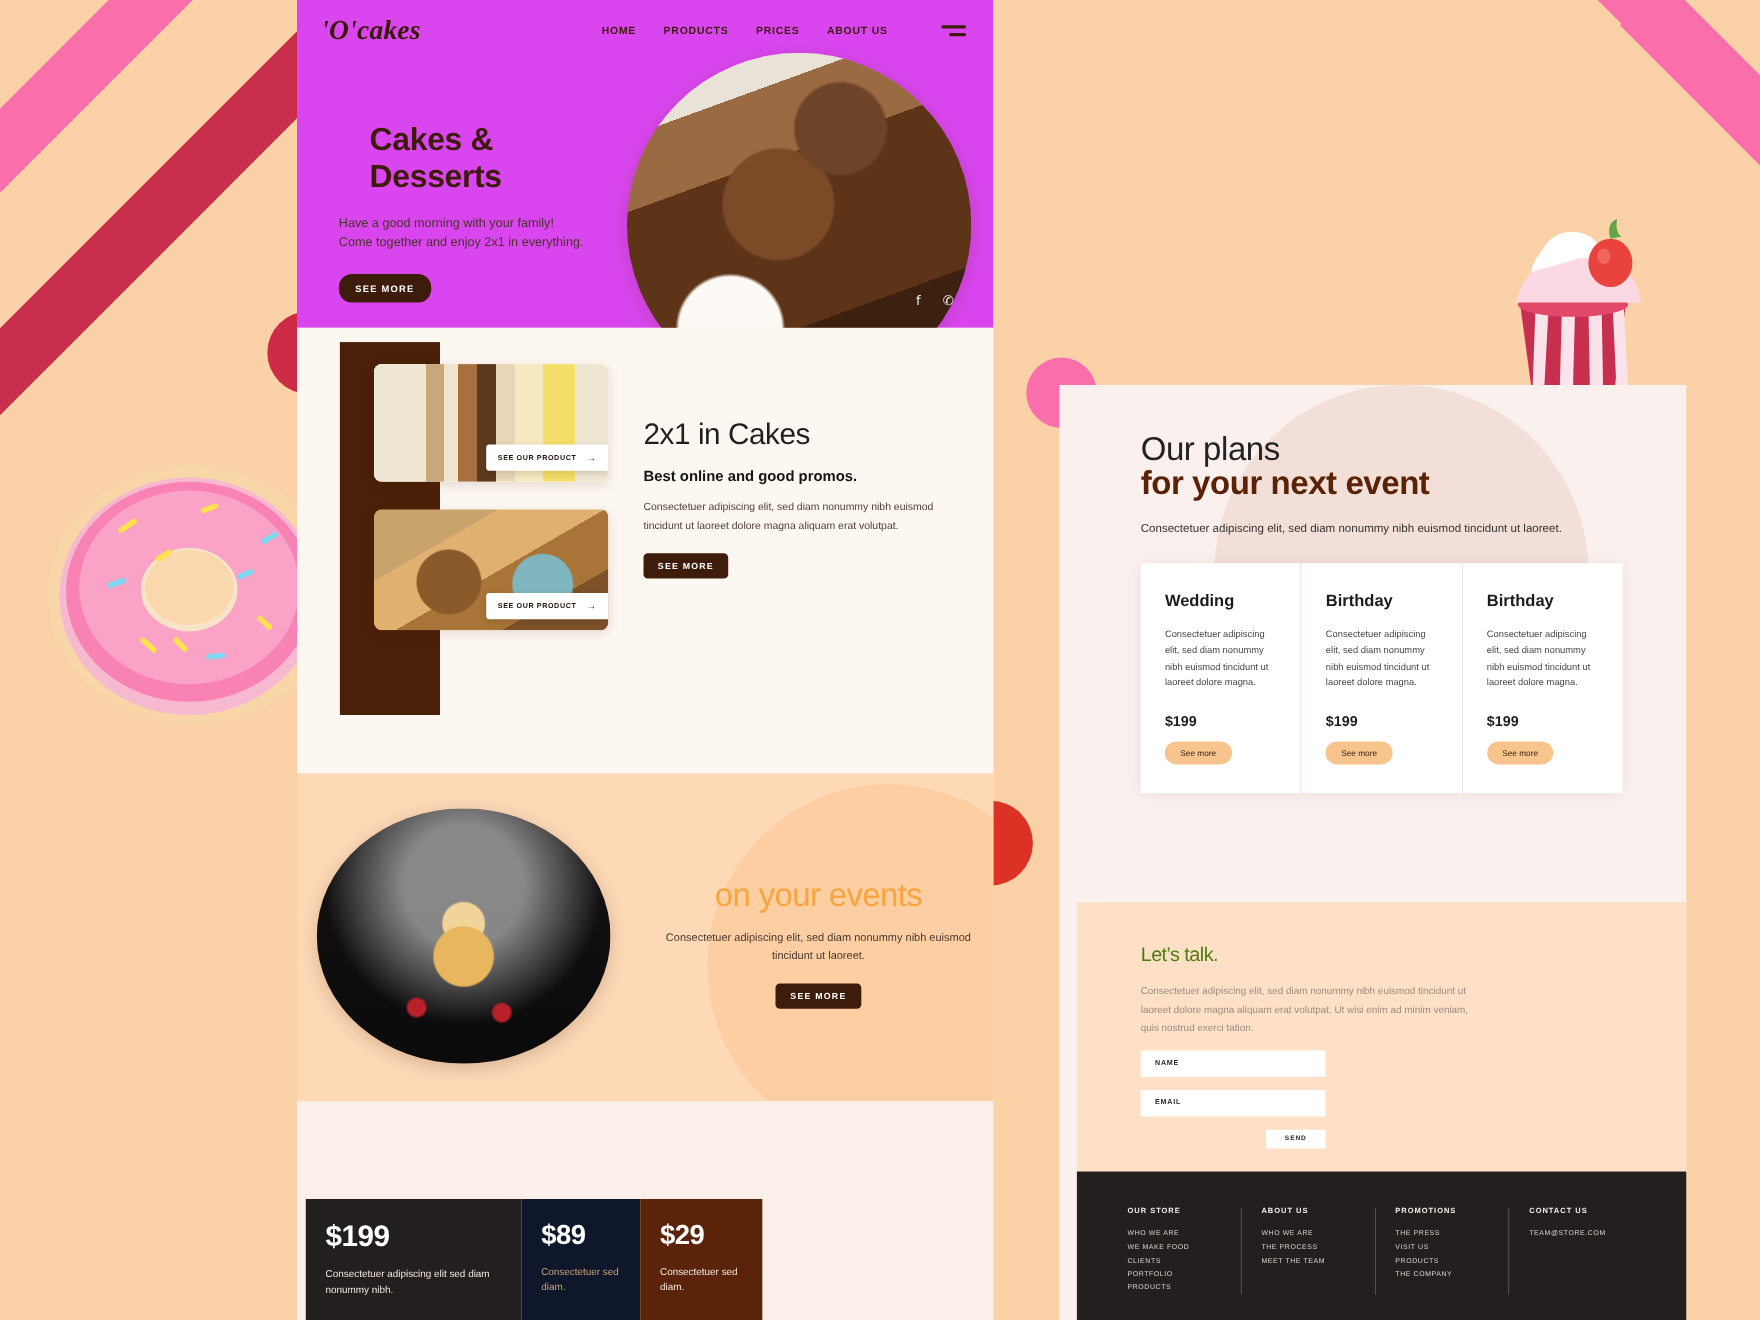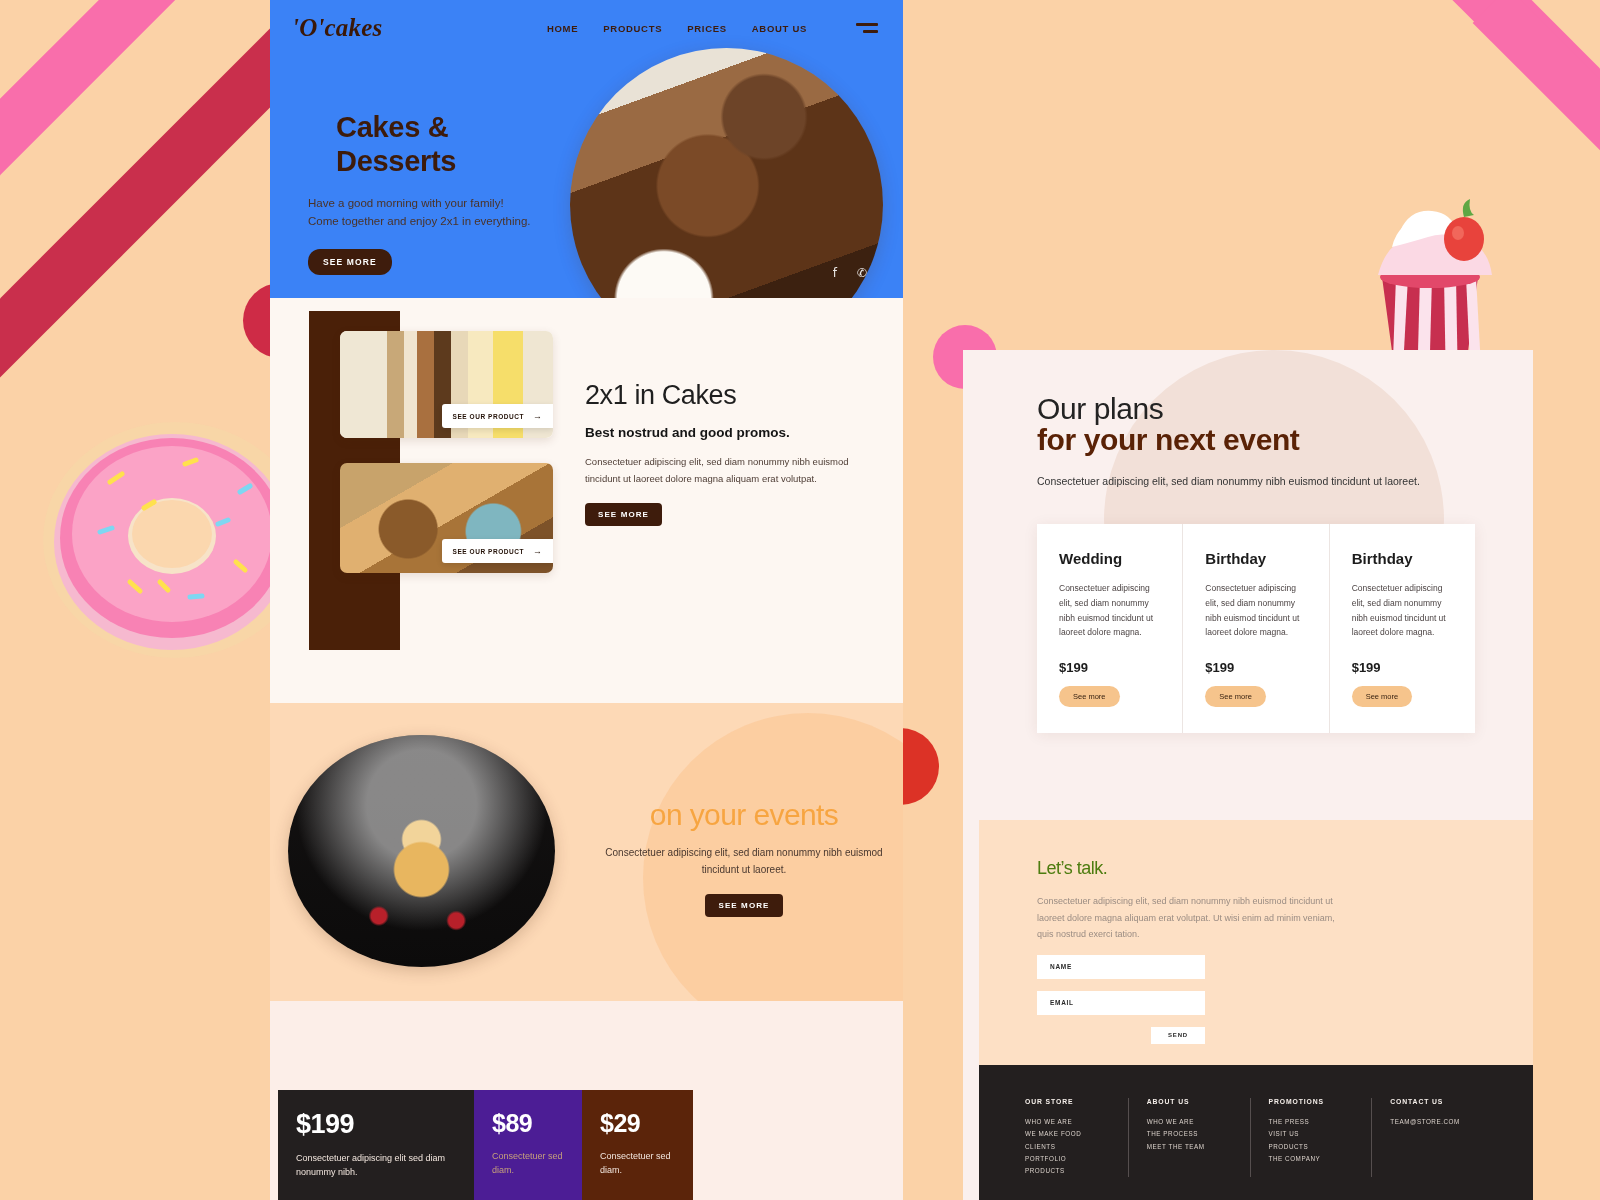--- a/index.html
+++ b/index.html
@@ -21,21 +21,21 @@
 
   .circle { position: absolute; border-radius: 50%; }
   .circ-red-left  { left: 243px;  top: 283px;  width: 75px;  height: 75px;  background: #CE2B46; }
   .circ-pink-mid  { left: 933px;  top: 325px;  width: 64px;  height: 64px;  background: #F96EAB; }
   .circ-red-mid   { left: 862px;  top: 728px;  width: 77px;  height: 77px;  background: #DC3226; }
 
   
   .page-left { position: absolute; left: 270px; top: 0; width: 633px; height: 1200px; background: #FCEEE8; }
 
   
-  .hero { position: relative; height: 298px; background: #3b82f6; }
+  .hero { position: relative; height: 298px; background: #d946ef; }
   .nav { position: relative; display: flex; align-items: center; height: 56px; padding: 0 25px 0 22px; }
   .logo { font-family: "Liberation Serif", serif; font-style: italic; font-weight: bold;
           font-size: 25px; color: #3A1808; letter-spacing: .2px; }
   .nav-links { margin-left: auto; display: flex; gap: 25px; align-items: center; justify-content: space-between; }
   .nav-link { font-size: 9.5px; font-weight: bold; letter-spacing: .7px; color: #3E1C0C; text-decoration: none; }
   .burger { margin-left: 24px; width: 22px; display: flex; flex-direction: column; gap: 4px; cursor: pointer; }
   .burger span { display: block; height: 3px; background: #3E1C0C; border-radius: 1px; }
   .burger span:nth-child(2) { width: 70%; margin-left: 30%; }
 
   .hero-photo { position: absolute; right: 20px; top: 48px; width: 313px; height: 313px; border-radius: 50%;
@@ -77,38 +77,38 @@
      overflow: hidden; box-shadow: 0 4px 16px rgba(70,30,10,.2); }
   .tasty-copy { position: absolute; right: 14px; top: 98px; width: 290px; text-align: center; }
   .tasty-h1 { font-size: 30px; color: #1D1D1D; letter-spacing: -.6px; }
   .tasty-h2 { font-size: 30px; color: #F7A541; letter-spacing: -.6px; margin-top: -3px; }
   .tasty-p { font-size: 10px; line-height: 1.7; color: #49382F; margin-top: 12px; }
 
   
   .prices { position: absolute; left: 8px; bottom: 0; display: flex; width: 415px; height: 110px; }
   .price-card { padding: 19px 18px 0 18px; }
   .price-card.a { width: 196px; background: #231F1F; }
-  .price-card.b { width: 108px; background: #4c1d95; }
+  .price-card.b { width: 108px; background: #0f172a; }
   .price-card.c { width: 111px; background: #5B240A; }
   .price-val { font-size: 25px; color: #fff; font-weight: bold; letter-spacing: -.5px; }
   .price-card.a .price-val { font-size: 27px; }
   .price-txt { margin-top: 12px; font-size: 9px; line-height: 1.55; color: #F2E6DE; }
   .price-card.b .price-txt { color: #C6A07B; }
 
   
   .page-right { position: absolute; left: 963px; top: 350px; width: 570px; height: 850px; background: #FAF0EE; padding-left: 16px; }
   .plans { position: relative; padding: 42px 58px 0 58px; height: 470px; overflow: hidden; }
   .plans-blob { position: absolute; left: 125px; top: 0px; width: 340px; height: 340px;
      border-radius: 50%; background: #F2E0D8; }
   .plans-inner { position: relative; }
   .plans-h1 { font-size: 30px; color: #232323; letter-spacing: -.4px; }
   .plans-h2 { font-size: 30px; color: #5A2206; font-weight: bold; letter-spacing: -.4px; margin-top: -3px; }
   .plans-p { margin-top: 16px; font-size: 10.5px; line-height: 1.6; color: #333; }
 
-  .plan-grid { position: relative; margin-top: 34px; display: flex; background: #fff;
+  .plan-grid { position: relative; margin-top: 22px; display: flex; background: #fff;
      box-shadow: 0 2px 14px rgba(90,40,20,.08); align-items: flex-end; }
   .plan-col { flex: 1; padding: 26px 22px 26px 22px; }
   .plan-col + .plan-col { border-left: 1px solid #ECE5E2; }
   .plan-name { font-size: 15px; font-weight: bold; color: #1C1C1C; }
   .plan-desc { margin-top: 14px; font-size: 8.5px; line-height: 1.75; color: #4C4444; }
   .plan-price { margin-top: 20px; font-size: 13px; font-weight: bold; color: #1C1C1C; }
   .plan-btn { margin-top: 11px; background: #F6C48C; border: none; border-radius: 11px;
      padding: 6px 14px; font-size: 7.5px; color: #3A2413; cursor: pointer;
      font-family: "Liberation Sans", sans-serif; }
 
@@ -296,21 +296,21 @@
           <div class="ph ph-pecan"></div>
           <div class="pill">
             <span>SEE OUR PRODUCT</span>
             <i>→</i>
           </div>
         </div>
       </div>
 
       <div class="promo-copy">
         <div class="promo-h1">2x1 in Cakes</div>
-        <div class="promo-h3">Best nostrud and good promos.</div>
+        <div class="promo-h3">Best online and good promos.</div>
         <p class="promo-p">Consectetuer adipiscing elit, sed diam nonummy nibh euismod tincidunt ut laoreet dolore magna aliquam erat volutpat.</p>
         <button class="btn-dark sm">SEE MORE</button>
       </div>
     </section>
 
     <section class="tasty">
       <div class="tasty-blob"></div>
       <div class="tasty-photo">
         <div class="ph ph-tasty"></div>
       </div>

